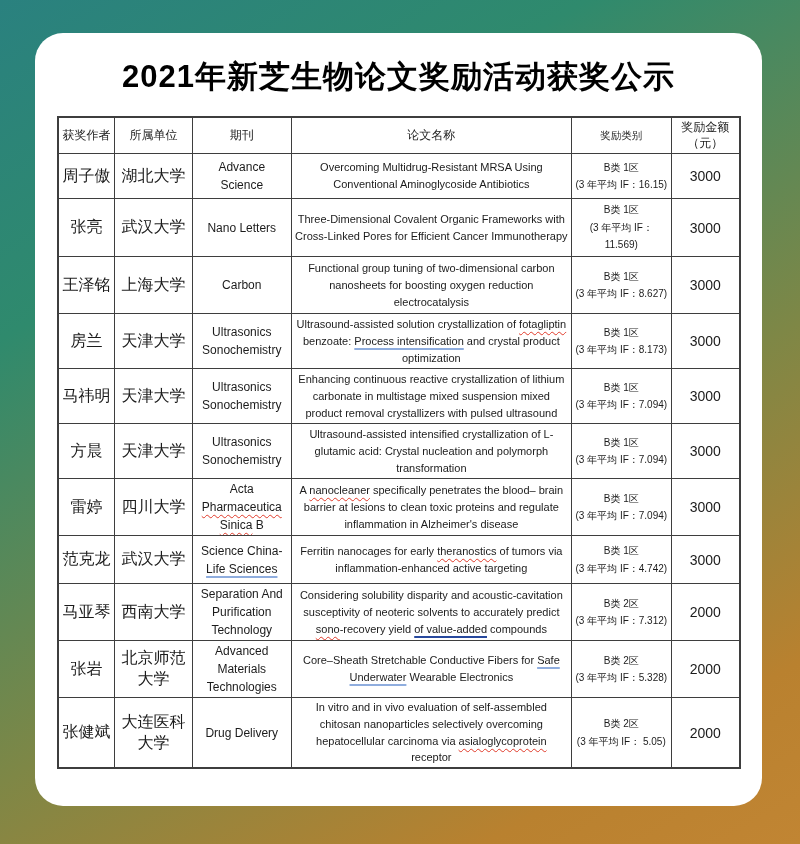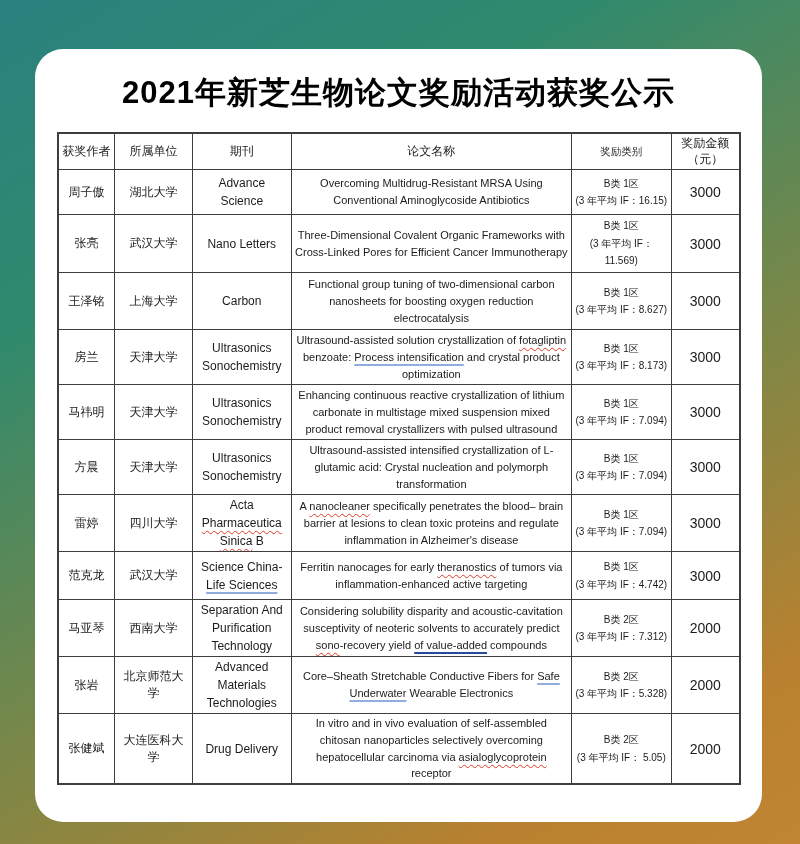--- a/index.html
+++ b/index.html
@@ -2,41 +2,41 @@
 <html><head>
 <meta charset="utf-8">
 <style>
   html,body{margin:0;padding:0;}
   body{
     width:800px;height:844px;overflow:hidden;position:relative;
     background:linear-gradient(150deg,#2a817f 0%,#2f8a6d 26%,#7e8746 60%,#b9812f 86%,#c18533 100%);
     font-family:"Liberation Sans","DejaVu Sans",sans-serif;
   }
   .card{
-    position:absolute;left:35px;top:49px;width:727px;height:773px;
+    position:absolute;left:35px;top:33px;width:727px;height:773px;
     background:#ffffff;border-radius:28px;
   }
   .title{
     text-align:center;margin:26px 10px 0 10px;
     font-size:31px;font-weight:800;color:#000;letter-spacing:1px;
     line-height:1.15;
   }
   table{
     border-collapse:collapse;table-layout:fixed;
     width:684px;margin:21px 0 0 22px;
     border:2px solid #3e3e3e;
   }
   th,td{
     border:1px solid #3e3e3e;text-align:center;vertical-align:middle;
     color:#1b1b1b;padding:1px 3px;overflow:hidden;
   }
   thead tr{height:37px;}
   th{font-weight:400;font-size:12px;line-height:1.35;}
   th.small{font-size:10.5px;color:#2a2a2a;}
-  td.c-author,td.c-unit{font-size:12px;}
+  td.c-author,td.c-unit{font-size:16px;}
   td.c-journal{font-size:12px;line-height:1.5;margin-left:31px;}
   td.c-paper{font-size:11px;line-height:1.52;}
   td.c-category{font-size:10px;line-height:1.75;}
   td.c-category div{white-space:nowrap;text-align:center;}
   td.c-amount{font-size:14px;}
   tbody tr:nth-child(1){height:45px;}
   tbody tr:nth-child(2){height:58px;}
   tbody tr:nth-child(3){height:57px;}
   tbody tr:nth-child(4){height:55px;}
   tbody tr:nth-child(5){height:55px;}

